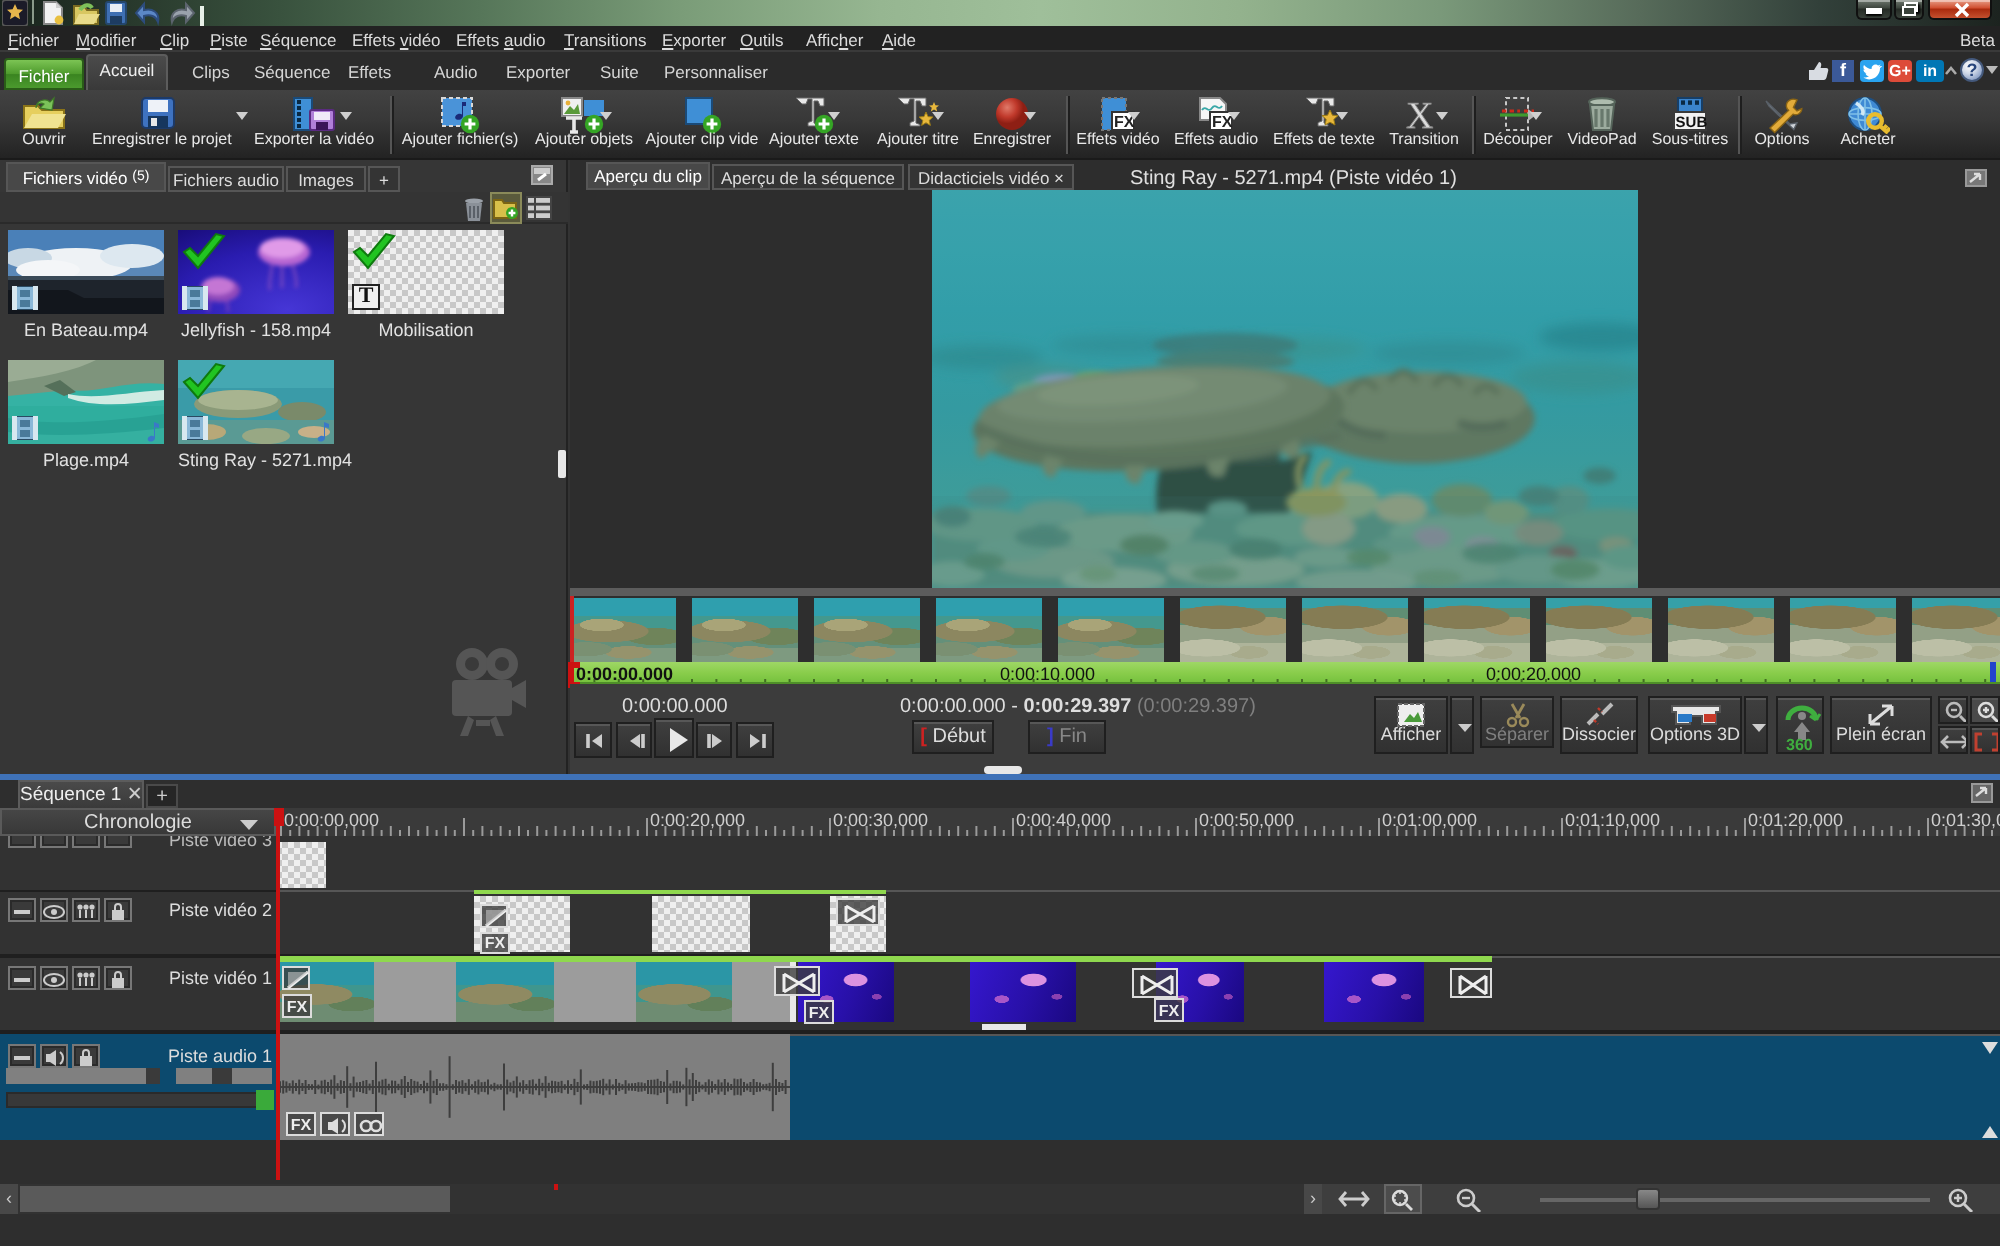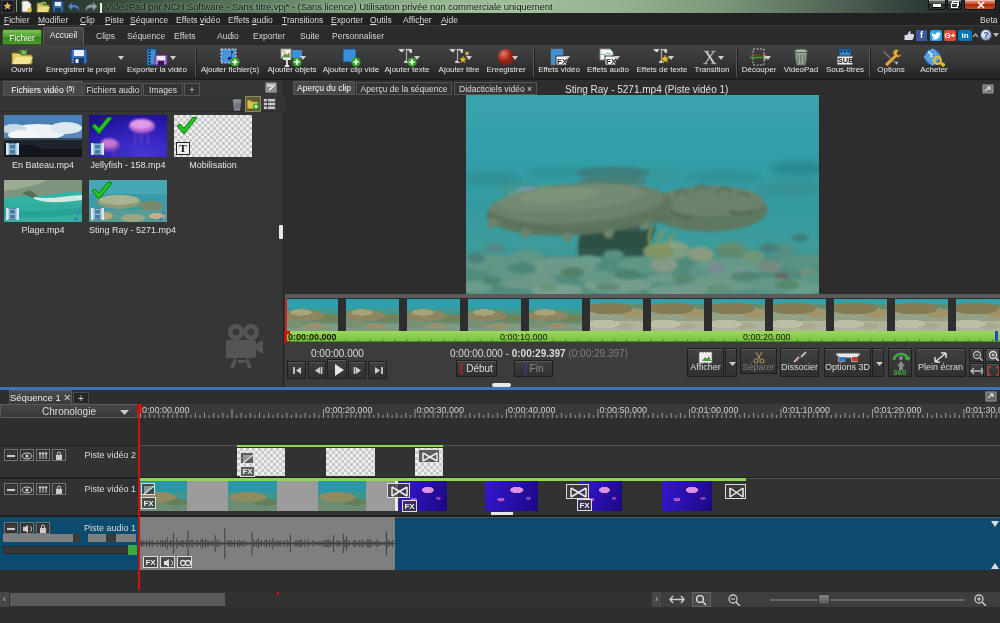--- a/index.html
+++ b/index.html
@@ -77,21 +77,20 @@
         <rect x="3" y="2" width="6" height="4" fill="#e8eef6"></rect>
         <rect x="3" y="8" width="6" height="4" fill="#1d3c62"></rect>
       </svg>
  <svg class="ticon" style="left:67px" width="15" height="13">
         <path d="M12 11c1-5-3-7-7-6V2L1 6.5 5 11V8c3-1 6 0 7 3z" fill="#5b87c6" stroke="#2d4c7c"></path>
       </svg>
  <svg class="ticon" style="left:83px" width="15" height="13">
         <path d="M3 11c-1-5 3-7 7-6V2l4 4.5L10 11V8c-3-1-6 0-7 3z" fill="#9aa2ac" stroke="#5c646e"></path>
       </svg>
  <div class="ticon" style="left:100px;top:3px;width:2px;height:10px;background:#e8f0e8"></div>
- <div id="ttext">VideoPad par NCH Software - Sans titre.vpj* - (Sans licence) Utilisation privée non commerciale uniquement</div>
  <div id="btnmin" class="winbtn">
         <div style="position:absolute;left:4px;top:4px;width:8px;height:3px;background:#fff;box-shadow:0 1px 1px #000"></div>
       </div>
  <div id="btnmax" class="winbtn">
         <div style="position:absolute;left:4px;top:1px;width:7px;height:5px;border:1px solid #fff;box-shadow:1px 1px 1px #000"></div>
         <div style="position:absolute;left:2.5px;top:3px;width:7px;height:5px;border:1px solid #fff;background:#39413a"></div>
       </div>
  <div id="btnclose" class="winbtn">
         <svg style="position:absolute;left:12px;top:1px" width="8" height="8">
           <path d="M1 1l6 6M7 1l-6 6" stroke="#fff" stroke-width="1.7"></path>
@@ -1208,20 +1207,28 @@
           <path d="M1695.3 14v-5" stroke="#9a9a9a" stroke-width="1"></path>
           <path d="M1699.8 14v-3" stroke="#9a9a9a" stroke-width="1"></path>
           <path d="M1704.4 14v-5" stroke="#9a9a9a" stroke-width="1"></path>
           <path d="M1709.0 14v-3" stroke="#9a9a9a" stroke-width="1"></path>
           <path d="M1713.5 14v-5" stroke="#9a9a9a" stroke-width="1"></path>
           <path d="M1718.1 14v-3" stroke="#9a9a9a" stroke-width="1"></path>
           <path d="M1722.7 14v-5" stroke="#9a9a9a" stroke-width="1"></path>
         </svg>
       </div>
 
+ <div class="abs" style="left:0;top:30px;width:1000px;height:27px;background:#323232;overflow:hidden">
+   <div class="trbtn" style="left:4px;top:-6px"></div>
+        <div class="trbtn" style="left:20px;top:-6px"></div>
+        <div class="trbtn" style="left:36px;top:-6px"></div>
+        <div class="trbtn" style="left:52px;top:-6px"></div>
+   <div class="abs" style="right:864px;top:-3px;font-size:9px;color:#bbb">Piste vidéo 3</div>
+   <div class="abs checker" style="left:138px;top:3px;width:25px;height:23px"></div>
+ </div>
  <div class="abs" style="left:0;top:57px;width:1000px;height:1px;background:#1f1f1f"></div>
  <div class="abs" style="left:0;top:58px;width:1000px;height:31px;background:#323232">
    <div class="trbtn" style="left:4px;top:3px">
           <svg width="12" height="10">
             <path d="M2 5h8" stroke="#ccc" stroke-width="2"></path>
           </svg>
         </div>
    <div class="trbtn" style="left:20px;top:3px">
           <svg width="12" height="10">
             <ellipse cx="6" cy="5" rx="5" ry="3" fill="none" stroke="#ccc"></ellipse>

